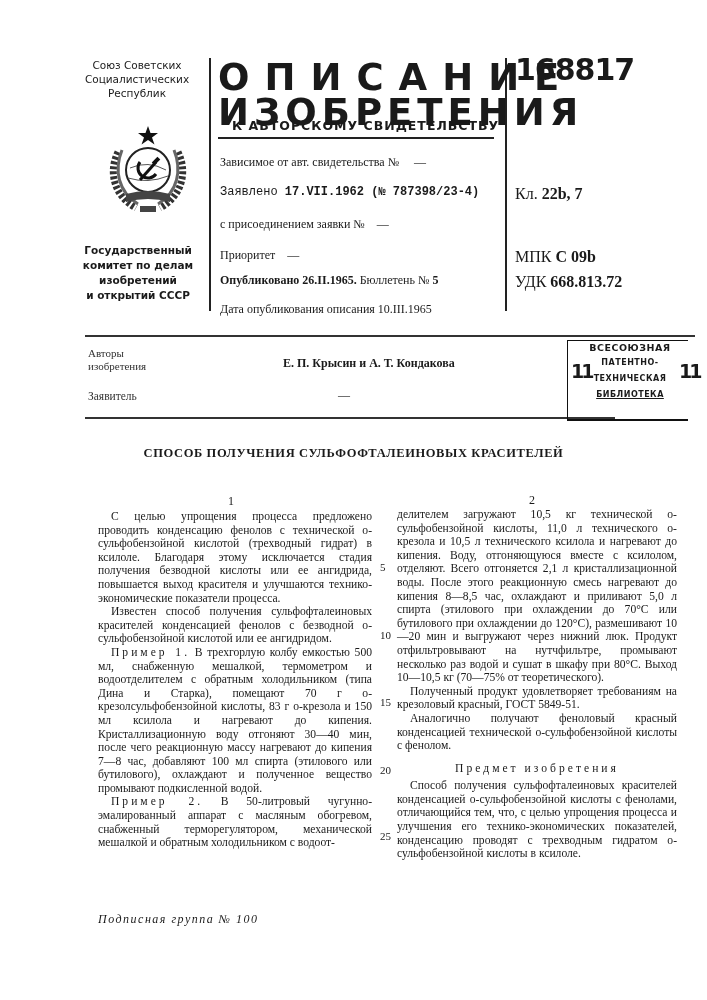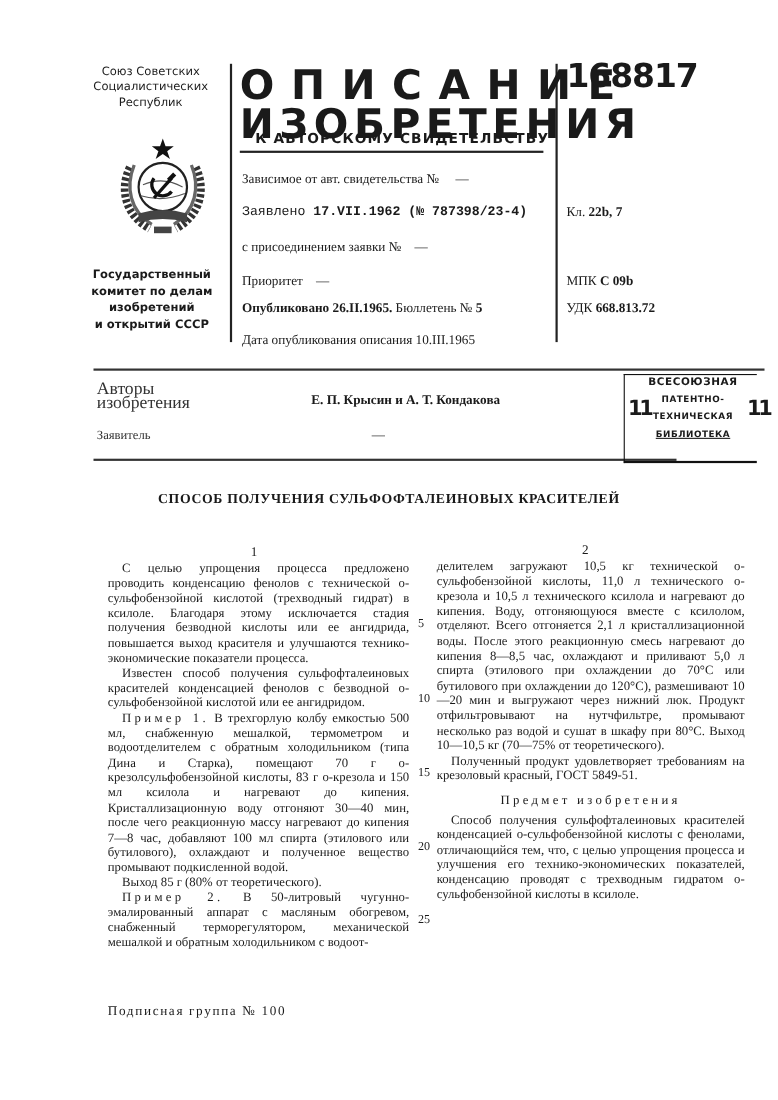--- a/index.html
+++ b/index.html
@@ -26,29 +26,29 @@
   .meta { font-size: 12px; line-height: 15px; left: 220px; white-space: nowrap; }
   #meta-dep { top: 155px; }
   #meta-filed { top: 185px; font-family: Liberation Mono, monospace; }
   #meta-join { top: 217px; }
   #meta-prio { top: 248px; }
   #meta-pub { top: 273px; }
   #meta-date { top: 302px; }
   .b { font-weight: bold; }
 
   #patno { left: 515px; top: 52px; font-size: 30px; font-weight: bold; letter-spacing: -1px; }
-  .cls { left: 515px; font-size: 12px; white-space: nowrap; }
+  .cls { left: 515px; font-size: 16px; white-space: nowrap; }
   #kl { top: 185px; }
   #mpk { top: 248px; }
   #udk { top: 273px; }
 
   #rule-top { left: 85px; top: 335px; width: 610px; height: 1.5px; background: #333; }
   #rule-bottom { left: 85px; top: 417px; width: 530px; height: 1.5px; background: #333; }
 
-  #authors-label { left: 88px; top: 347px; font-size: 16px; line-height: 13px; color: #333; }
+  #authors-label { left: 88px; top: 347px; font-size: 11px; line-height: 13px; color: #333; }
   #applicant-label { left: 88px; top: 390px; font-size: 11.5px; color: #333; }
   #authors-names { left: 283px; top: 356px; font-size: 12px; font-weight: bold; }
   #applicant-value { left: 338px; top: 388px; font-size: 12px; }
 
   #stamp { left: 563px; top: 338px; width: 130px; height: 88px; }
   #stamp-box { position: absolute; left: 4px; top: 2px; width: 120px; height: 78px; border-left: 1.5px solid #111; border-bottom: 2px solid #111; border-top: 1.5px solid #111; }
   .stamp-line { position: absolute; left: 22px; width: 90px; text-align: center; font-size: 8px; font-weight: bold; letter-spacing: 0.5px; font-family: "DejaVu Sans", sans-serif; }
   #stamp-l1 { top: 4px; font-size: 9.5px; }
   #stamp-l2 { top: 20px; }
   #stamp-l3 { top: 36px; }
@@ -71,21 +71,21 @@
   .col .spaced { letter-spacing: 3px; }
   .col h4 { margin: 9px 0 4px 0; text-align: center; font-weight: normal; font-size: 11.6px; letter-spacing: 3px; }
 
   .ln { position: absolute; left: 380px; font-size: 11px; }
   #ln5 { top: 561px; }
   #ln10 { top: 629px; }
   #ln15 { top: 696px; }
   #ln20 { top: 764px; }
   #ln25 { top: 830px; }
 
-  #footer { left: 98px; top: 912px; font-size: 12px; letter-spacing: 1.5px; }
+  #footer { left: 98px; top: 912px; font-size: 12px; font-style: italic; letter-spacing: 1.5px; }
 </style>
 </head>
 <body>
 
 <div id="union" class="abs sans">
   <div>Союз Советских</div>
   <div>Социалистических</div>
   <div>Республик</div>
 </div>
 
@@ -180,30 +180,30 @@
 
 <div id="doc-title" class="abs serif">СПОСОБ ПОЛУЧЕНИЯ СУЛЬФОФТАЛЕИНОВЫХ КРАСИТЕЛЕЙ</div>
 
 <div id="col1-num" class="abs colnum serif">1</div>
 <div id="col2-num" class="abs colnum serif">2</div>
 
 <div id="col1" class="col serif">
   <p>С целью упрощения процесса предложено проводить конденсацию фенолов с технической о-сульфобензойной кислотой (трехводный гидрат) в ксилоле. Благодаря этому исключается стадия получения безводной кислоты или ее ангидрида, повышается выход красителя и улучшаются технико-экономические показатели процесса.</p>
   <p>Известен способ получения сульфофталеиновых красителей конденсацией фенолов с безводной о-сульфобензойной кислотой или ее ангидридом.</p>
   <p><span class="spaced">Пример 1.</span> <span>В трехгорлую колбу емкостью 500 мл, снабженную мешалкой, термометром и водоотделителем с обратным холодильником (типа Дина и Старка), помещают 70 г о-крезолсульфобензойной кислоты, 83 г о-крезола и 150 мл ксилола и нагревают до кипения. Кристаллизационную воду отгоняют 30—40 мин, после чего реакционную массу нагревают до кипения 7—8 час, добавляют 100 мл спирта (этилового или бутилового), охлаждают и полученное вещество промывают подкисленной водой.</span></p>
-  <p>Выход 85 г (80% от теоретического).</p>
   <p><span class="spaced">Пример 2.</span> <span>В 50-литровый чугунно-эмалированный аппарат с масляным обогревом, снабженный терморегулятором, механической мешалкой и обратным холодильником с водоот-</span></p>
 </div>
 
 <div id="ln5" class="abs ln serif">5</div>
 <div id="ln10" class="abs ln serif">10</div>
 <div id="ln15" class="abs ln serif">15</div>
 <div id="ln20" class="abs ln serif">20</div>
 <div id="ln25" class="abs ln serif">25</div>
 
 <div id="col2" class="col serif">
   <p class="noind">делителем загружают 10,5 кг технической о-сульфобензойной кислоты, 11,0 л технического о-крезола и 10,5 л технического ксилола и нагревают до кипения. Воду, отгоняющуюся вместе с ксилолом, отделяют. Всего отгоняется 2,1 л кристаллизационной воды. После этого реакционную смесь нагревают до кипения 8—8,5 час, охлаждают и приливают 5,0 л спирта (этилового при охлаждении до 70°С или бутилового при охлаждении до 120°С), размешивают 10—20 мин и выгружают через нижний люк. Продукт отфильтровывают на нутчфильтре, промывают несколько раз водой и сушат в шкафу при 80°С. Выход 10—10,5 кг (70—75% от теоретического).</p>
   <p>Полученный продукт удовлетворяет требованиям на крезоловый красный, ГОСТ 5849-51.</p>
+  <p>Аналогично получают феноловый красный конденсацией технической о-сульфобензойной кислоты с фенолом.</p>
   <h4>Предмет изобретения</h4>
   <p>Способ получения сульфофталеиновых красителей конденсацией о-сульфобензойной кислоты с фенолами, отличающийся тем, что, с целью упрощения процесса и улучшения его технико-экономических показателей, конденсацию проводят с трехводным гидратом о-сульфобензойной кислоты в ксилоле.</p>
 </div>
 
 <div id="footer" class="abs serif">Подписная группа № 100</div>
 
 </body></html>

